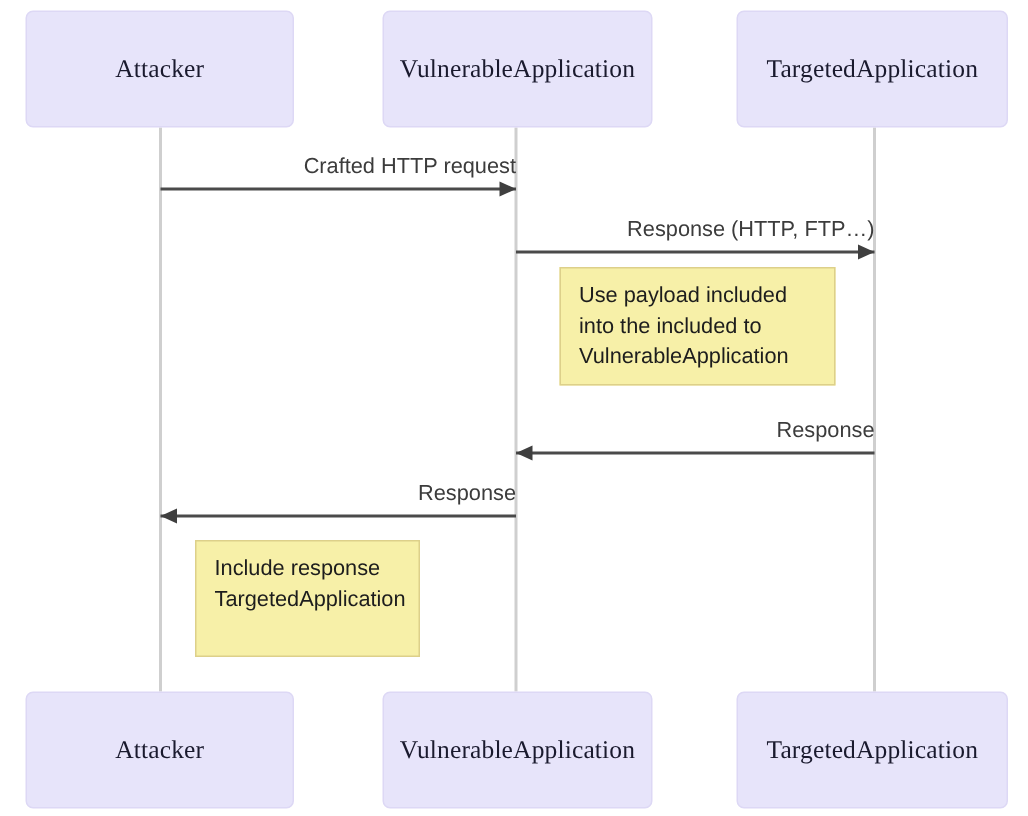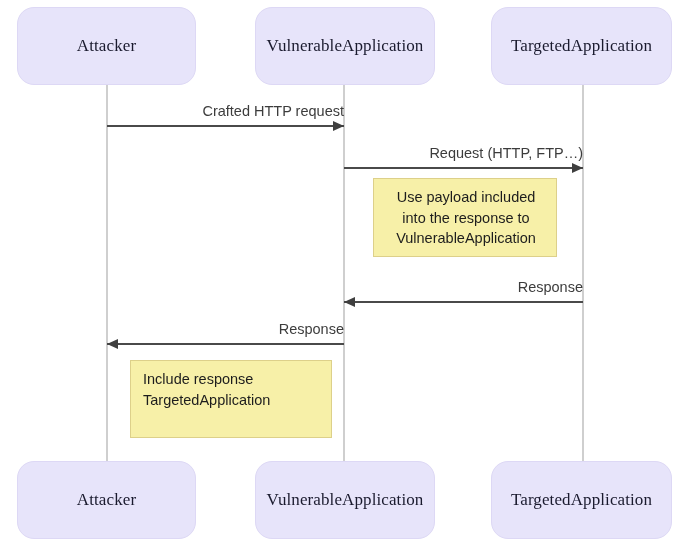--- a/index.html
+++ b/index.html
@@ -17,21 +17,21 @@
     background: #ffffff;
     overflow: hidden;
   }
 
   
   .participant {
     position: absolute;
     box-sizing: border-box;
     background: #e7e4fa;
     border: 1px solid #ddd8f5;
-    border-radius: 17px;
+    border-radius: 5px;
     display: flex;
     align-items: center;
     justify-content: center;
     font-family: "Liberation Serif", serif;
     font-size: 17px;
     color: #1a1a2e;
     letter-spacing: 0.1px;
     white-space: nowrap;
   }
 
@@ -114,42 +114,42 @@
 
   <div class="msg right" style="left:107px; top:125px; width:237px;">
     <div class="line" style="width:237px;"></div>
     <div class="head" style="left:226px;"></div>
     <div class="label">Crafted HTTP request</div>
   </div>
 
   <div class="msg right" style="left:344px; top:167px; width:239px;">
     <div class="line" style="width:239px;"></div>
     <div class="head" style="left:228px;"></div>
-    <div class="label">Request (HTTP, FTP…)</div>
+    <div class="label">Response (HTTP, FTP…)</div>
   </div>
 
-  <div class="note" style="left:373px; top:178px; width:184px; height:79px;text-align:center;">
+  <div class="note" style="left:373px; top:178px; width:184px; height:79px;">
     <span class="nline">Use payload included</span>
-    <span class="nline">into the response to</span>
+    <span class="nline">into the included to</span>
     <span class="nline">VulnerableApplication</span>
   </div>
 
   <div class="msg left" style="left:344px; top:301px; width:239px;">
     <div class="line" style="left:0; width:239px;"></div>
     <div class="head" style="left:0px;"></div>
     <div class="label">Response</div>
   </div>
 
   <div class="msg left" style="left:107px; top:343px; width:237px;">
     <div class="line" style="left:0; width:237px;"></div>
     <div class="head" style="left:0px;"></div>
     <div class="label">Response</div>
   </div>
 
-  <div class="note" style="left:130px; top:360px; width:202px; height:78px;">
+  <div class="note" style="left:130px; top:360px; width:150px; height:78px;">
     <span class="nline">Include response</span>
     <span class="nline">TargetedApplication</span>
   </div>
 
   <div class="participant" style="left:17px; top:461px; width:179px; height:78px;">
     <span>Attacker</span>
   </div>
   <div class="participant" style="left:255px; top:461px; width:180px; height:78px;">
     <span>VulnerableApplication</span>
   </div>

